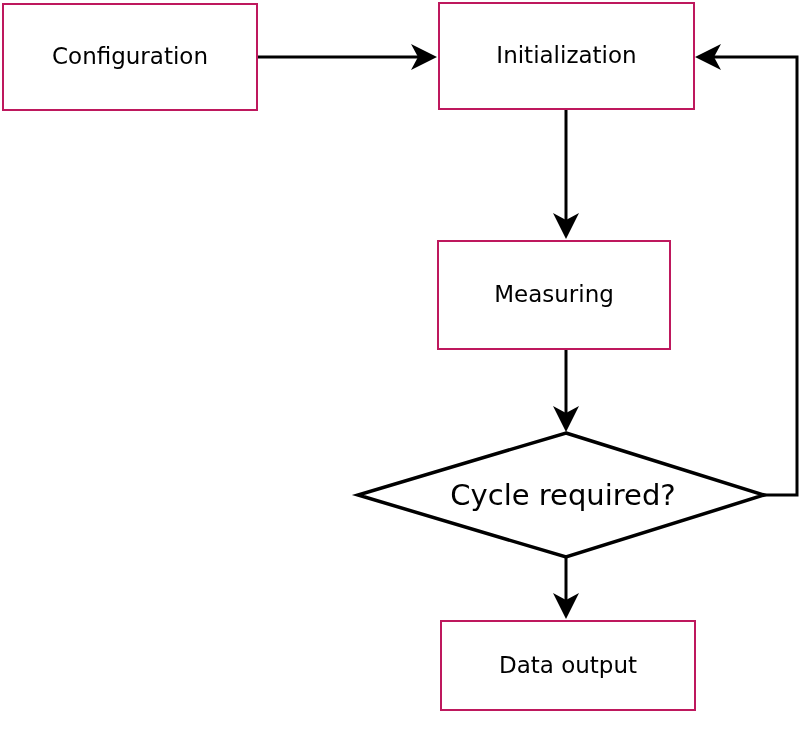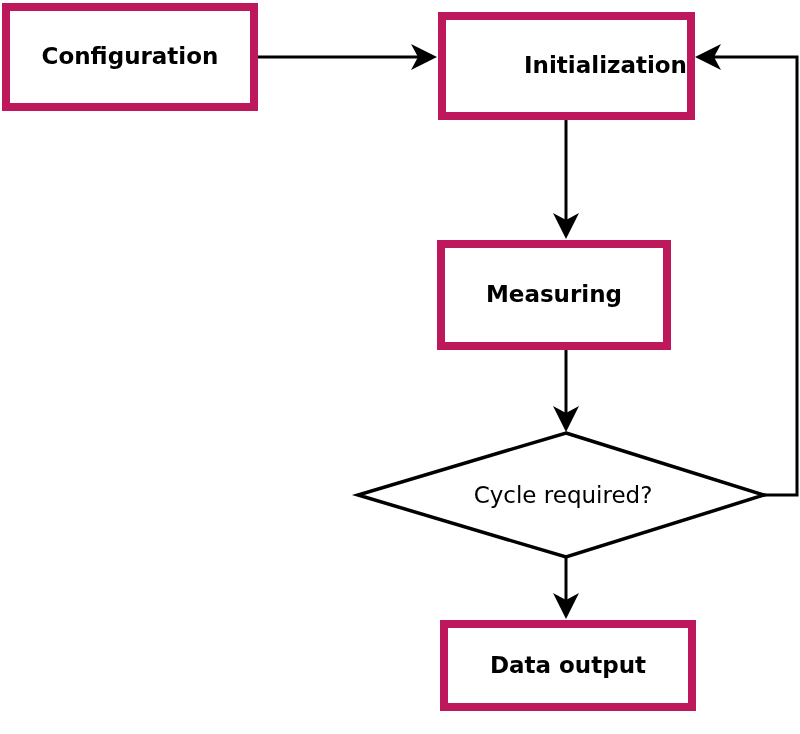--- a/index.html
+++ b/index.html
@@ -36,42 +36,41 @@
   .diamond-shape {
     fill: #ffffff;
     stroke: #000000;
     stroke-width: 3.5;
     stroke-linejoin: miter;
   }
   .node {
     position: absolute;
     box-sizing: border-box;
     background: #ffffff;
-    border: 8px solid #be185d;
+    border: 2px solid #be185d;
     display: flex;
     align-items: center;
     justify-content: center;
     font-size: 23px;
     line-height: 1.2;
     text-align: center;
-    font-weight: bold;
   }
   .node-configuration  { left: 2px;   top: 3px;   width: 256px; height: 108px; }
-  .node-initialization { left: 438px; top: 12px;   width: 257px; height: 108px; justify-content: flex-end; }
+  .node-initialization { left: 438px; top: 2px;   width: 257px; height: 108px; }
   .node-measuring      { left: 437px; top: 240px; width: 234px; height: 110px; }
   .node-data-output    { left: 440px; top: 620px; width: 256px; height: 91px; }
   .diamond-label {
     position: absolute;
     left: 413px;
     top: 481px;
     width: 300px;
     height: 28px;
     line-height: 28px;
     text-align: center;
-    font-size: 23px;
+    font-size: 29px;
   }
 </style>
 </head>
 <body>
 
 <div class="canvas">
 
   <svg class="edges-svg" viewBox="0 0 800 734" xmlns="http://www.w3.org/2000/svg">
 
     <line class="edge" x1="257" y1="57" x2="420" y2="57"></line>

